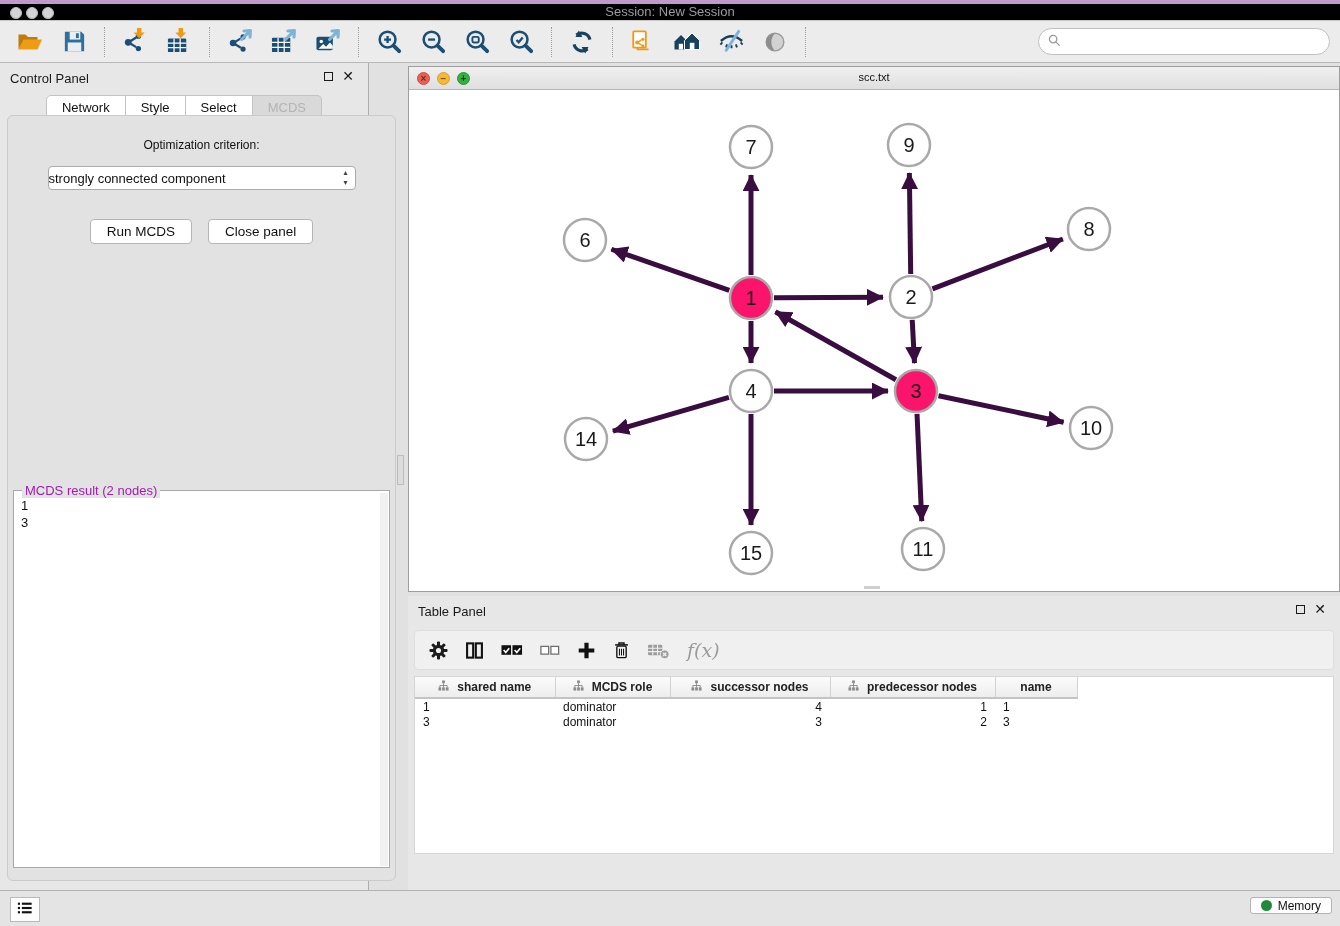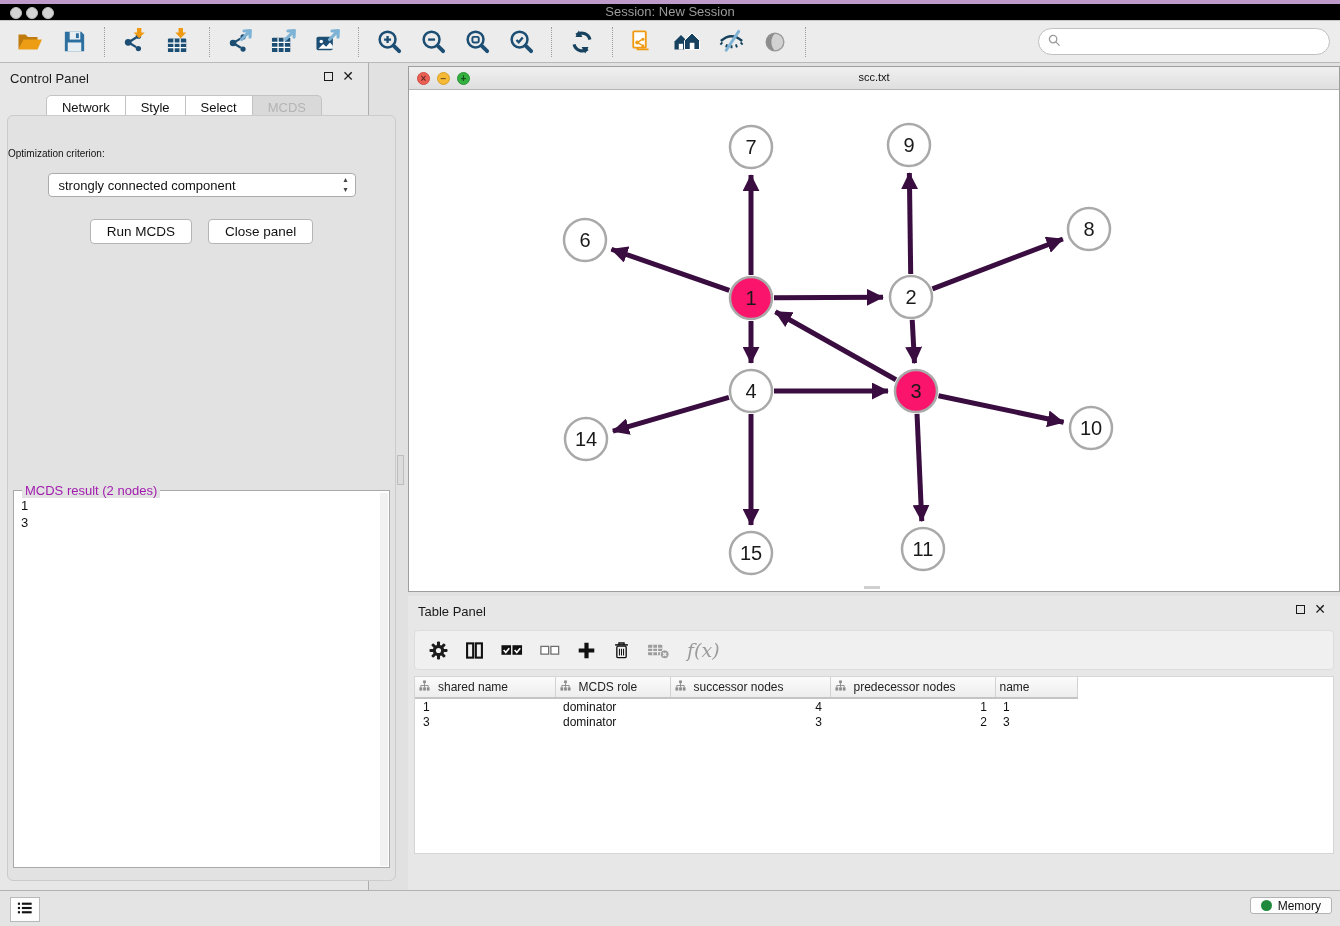--- a/index.html
+++ b/index.html
@@ -27,24 +27,24 @@
   .wctl { position:absolute; top:8px; display:flex; gap:9px; align-items:center; }
   .float-box { width:9px; height:9px; border:1.5px solid #1a1a1a; display:inline-block; }
   .close-x { font-size:14px; font-weight:700; color:#1a1a1a; line-height:10px; }
 
   .cp-tabs { display:flex; justify-content:center; margin-top:2px; }
   .tabbtn { background:#fff; border:1px solid #c3c3c3; border-left:none; padding:4px 15px 5px; font-size:13px; color:#111; }
   .tabbtn:first-child { border-left:1px solid #c3c3c3; border-radius:5px 0 0 5px; }
   .tabbtn.active-gray { background:#d9d9d9; color:#b4b4b4; border-radius:0 5px 5px 0; }
 
   .cp-body { position:absolute; left:7px; top:52px; width:389px; height:766px; background:#e2e2e2; border:1px solid #cbcbcb; border-radius:6px; }
-  .opt-label { margin-top:32px; font-size:10px; color:#111; }
-  .dropdown { position:relative; margin:14px auto 0; width:308px; height:24px; background:#fff; border:1px solid #ababab; border-radius:4px; font-size:13px; display:flex; align-items:center; padding-left:10px; color:#111; }
+  .opt-label { text-align:center; margin-top:22px; font-size:12px; color:#111; }
+  .dropdown { position:relative; margin:14px auto 0; width:308px; height:24px; background:#fff; border:1px solid #ababab; border-radius:4px; font-size:13px; display:flex; align-items:center; color:#111; }
   .dd-arrows { position:absolute; right:7px; top:1px; display:flex; flex-direction:column; line-height:10px; font-size:8px; color:#444; }
-  .btn-row { display:flex; justify-content:center; gap:16px; margin-top:22px; }
+  .btn-row { display:flex; justify-content:center; gap:16px; margin-top:29px; }
   .pushbtn { background:#fff; border:1px solid #b5b5b5; border-radius:4px; font-size:13.5px; padding:4px 16px; color:#111; }
 
   .result-fieldset { position:absolute; left:5px; top:374px; width:377px; height:378px; border:1px solid #a9a9a9; background:#fff; }
   .result-legend { position:absolute; left:8px; top:-8px; background:#e2e2e2; padding:0 3px; font-size:13px; color:#a21caf; }
   .result-text { position:absolute; left:1px; top:2px; right:9px; bottom:1px; font-size:13px; color:#111; padding:4px 2px 0 6px; line-height:17px; white-space:pre; overflow:hidden; }
   .result-scroll { position:absolute; right:1px; top:2px; width:8px; bottom:1px; background:#f1f1f1; }
 
   .v-grip { position:absolute; left:397px; top:455px; width:7px; height:30px; background:#dcdcdc; border:1px solid #bdbdbd; }
 
   
@@ -59,21 +59,21 @@
   .net-grip { position:absolute; left:455px; bottom:2px; width:16px; height:3px; background:#cfcfcf; }
 
   
   .table-panel { position:absolute; left:408px; top:596px; width:932px; height:294px; background:#e7e7e7; }
   .tp-toolbar { margin:4px 6px 0; height:40px; background:#f0f0f0; border:1px solid #dddddd; border-radius:4px; display:flex; align-items:center; gap:17px; padding-left:14px; }
   .tp-btn { display:flex; align-items:center; justify-content:center; }
   .fx { font-family:"DejaVu Serif","Liberation Serif",serif; font-style:italic; color:#9a9a9a; font-size:19px; }
   .tp-tablewrap { margin:6px 6px 0; background:#fff; border:1px solid #d6d6d6; height:178px; overflow:hidden; }
   table.datatable { border-collapse:collapse; table-layout:fixed; font-size:12px; }
   table.datatable th { background:linear-gradient(#fbfbfb,#ededed); border-right:1px solid #d2d2d2; border-bottom:2px solid #c4c4c4; font-weight:400; color:#222; height:21px; padding:0 4px; white-space:nowrap; }
-  table.datatable th .th-inner { display:flex; align-items:center; justify-content:flex-start; gap:8px; }
+  table.datatable th .th-inner { display:flex; align-items:center; justify-content:center; gap:8px;font-weight:bold; }
   table.datatable td { height:16px; padding:0 8px; color:#111; white-space:nowrap; }
   .tp-tabs { position:absolute; left:0; right:0; bottom:30px; height:34px; background:#dedede; border-top:1px solid #c6c6c6; display:flex; justify-content:center; align-items:center; }
 
   
   .statusbar { position:absolute; left:0; top:890px; width:1340px; height:36px; background:#e4e4e4; border-top:1px solid #b3b3b3; }
   .status-left-btn { position:absolute; left:10px; top:6px; width:30px; height:25px; background:#fdfdfd; border:1px solid #b9b9b9; display:flex; align-items:center; justify-content:center; }
   .memory-btn { position:absolute; right:8px; top:6px; height:17px; background:#fdfdfd; border:1px solid #b3b3b3; border-radius:3px; display:flex; align-items:center; gap:6px; padding:0 10px; font-size:12px; color:#111; }
   .memory-dot { width:11px; height:11px; border-radius:50%; background:#1f8a3b; }
 </style>
 </head>

